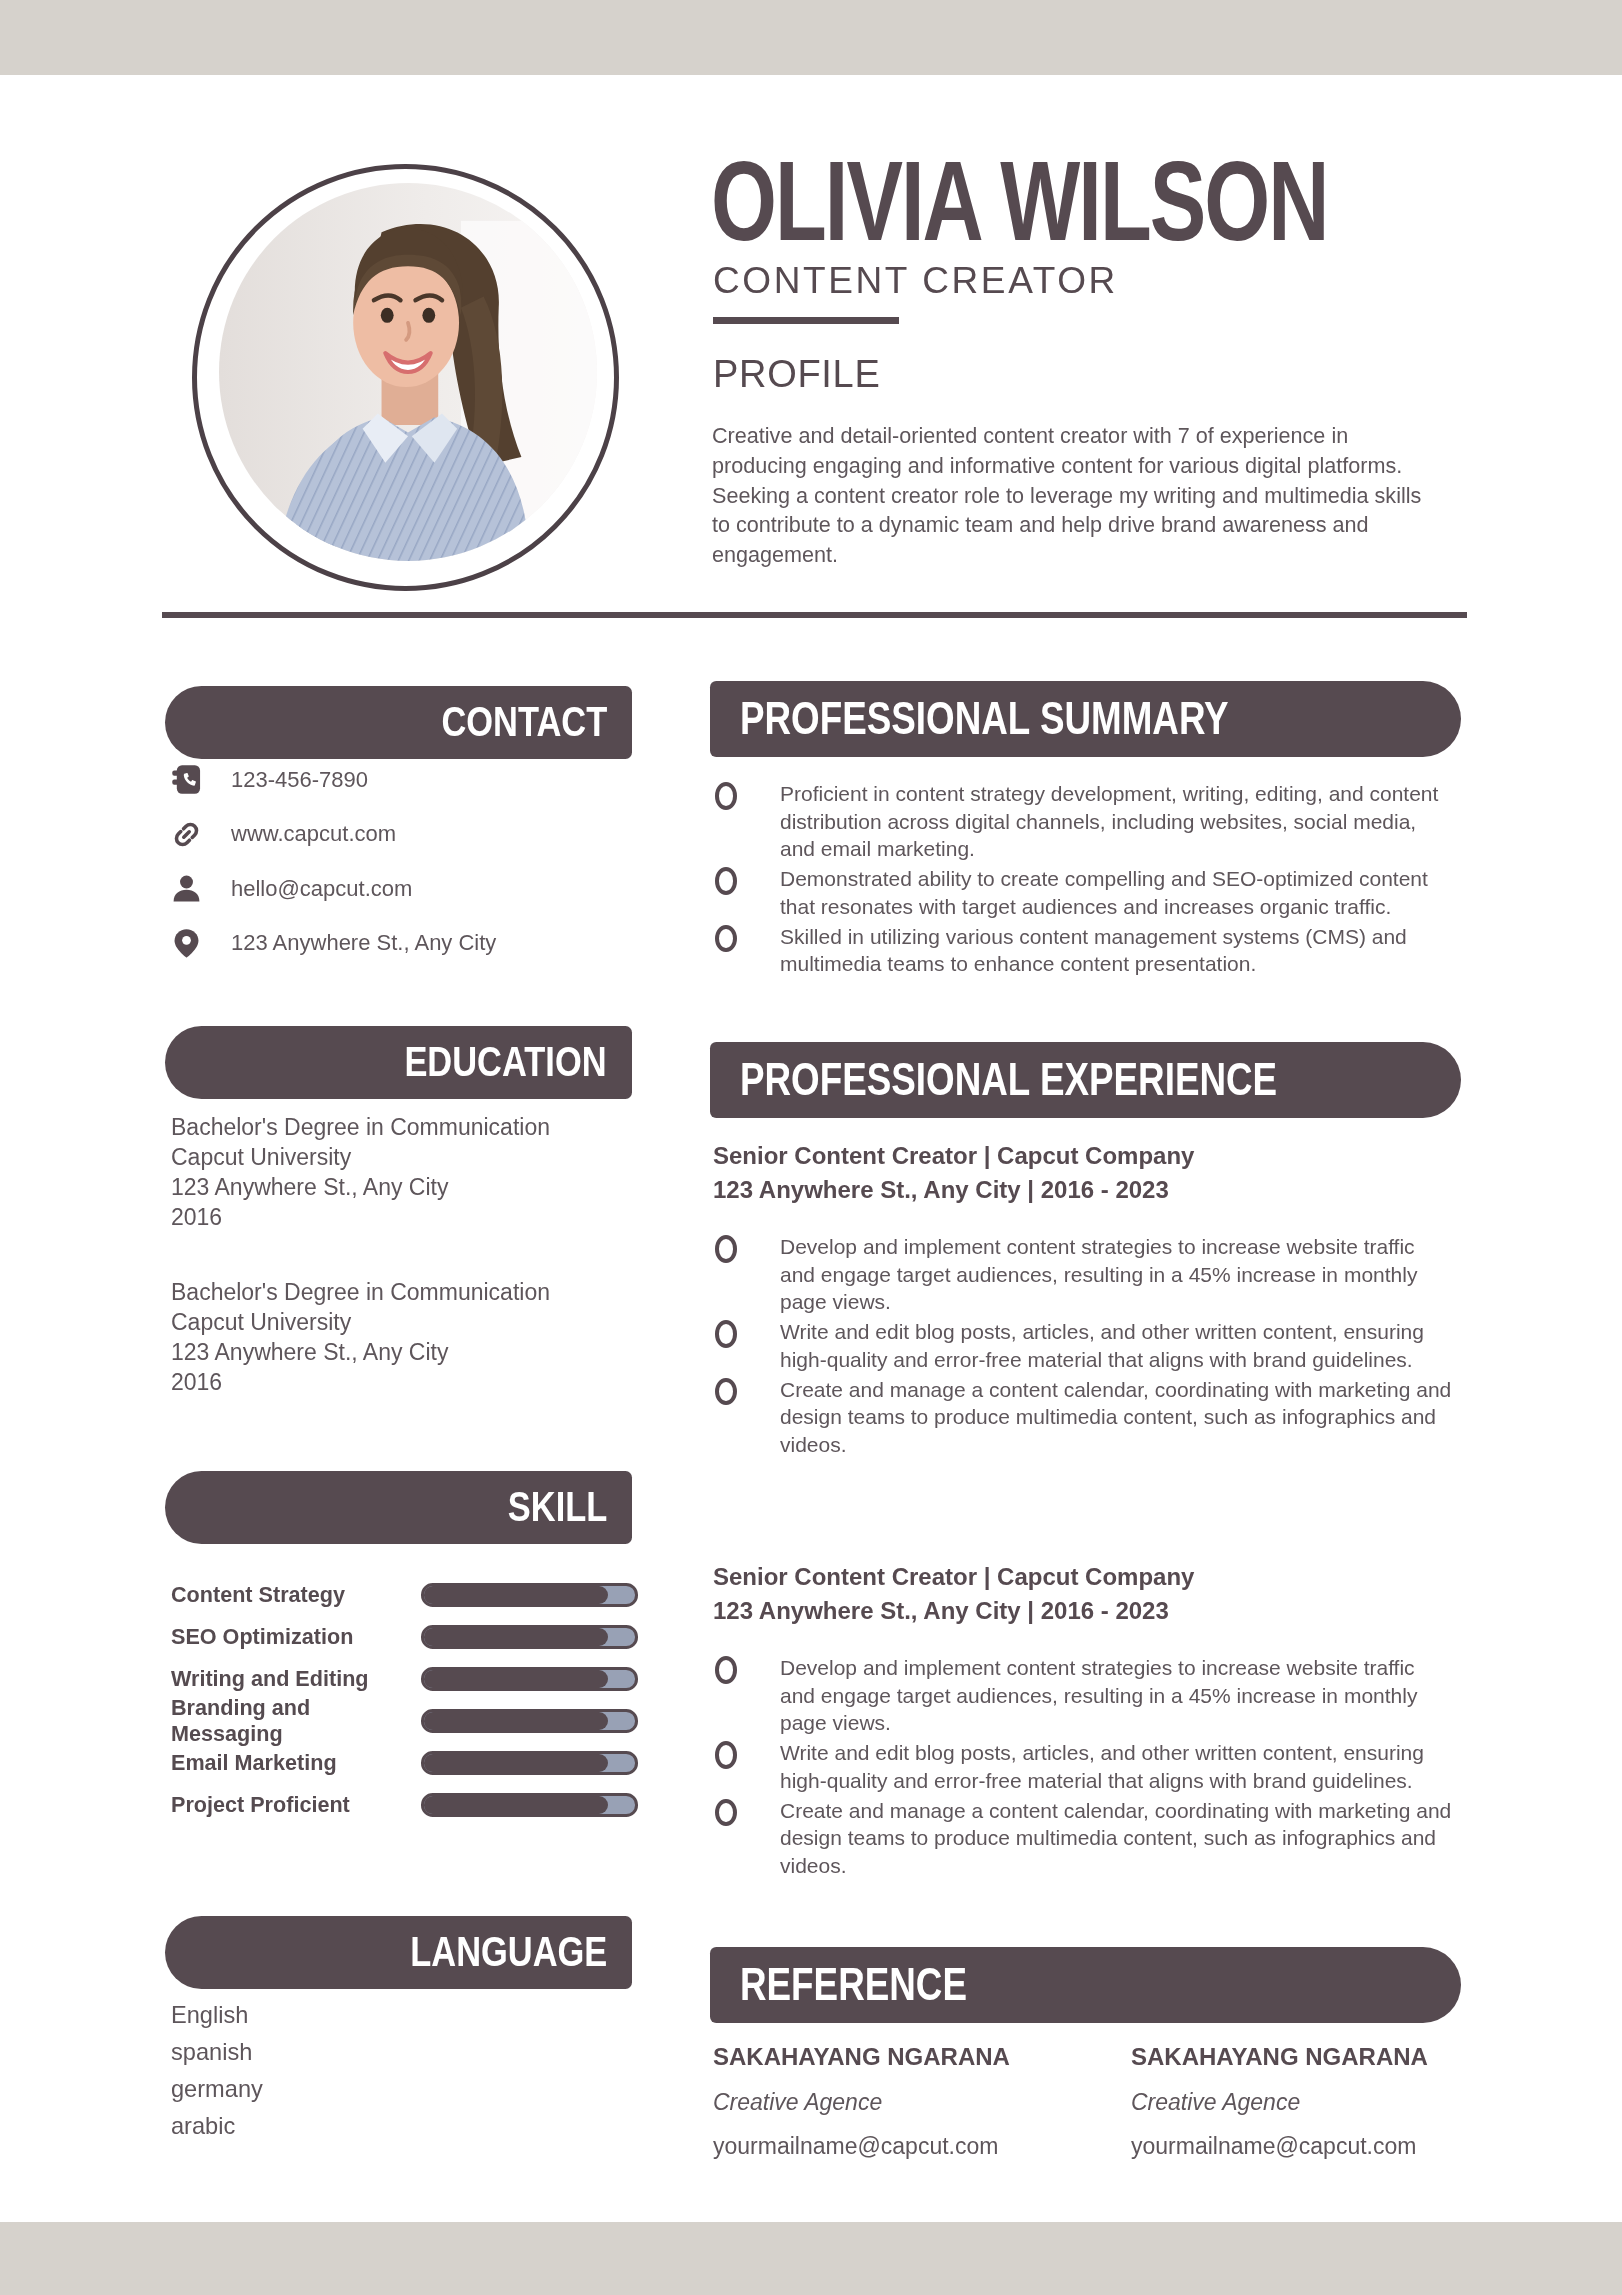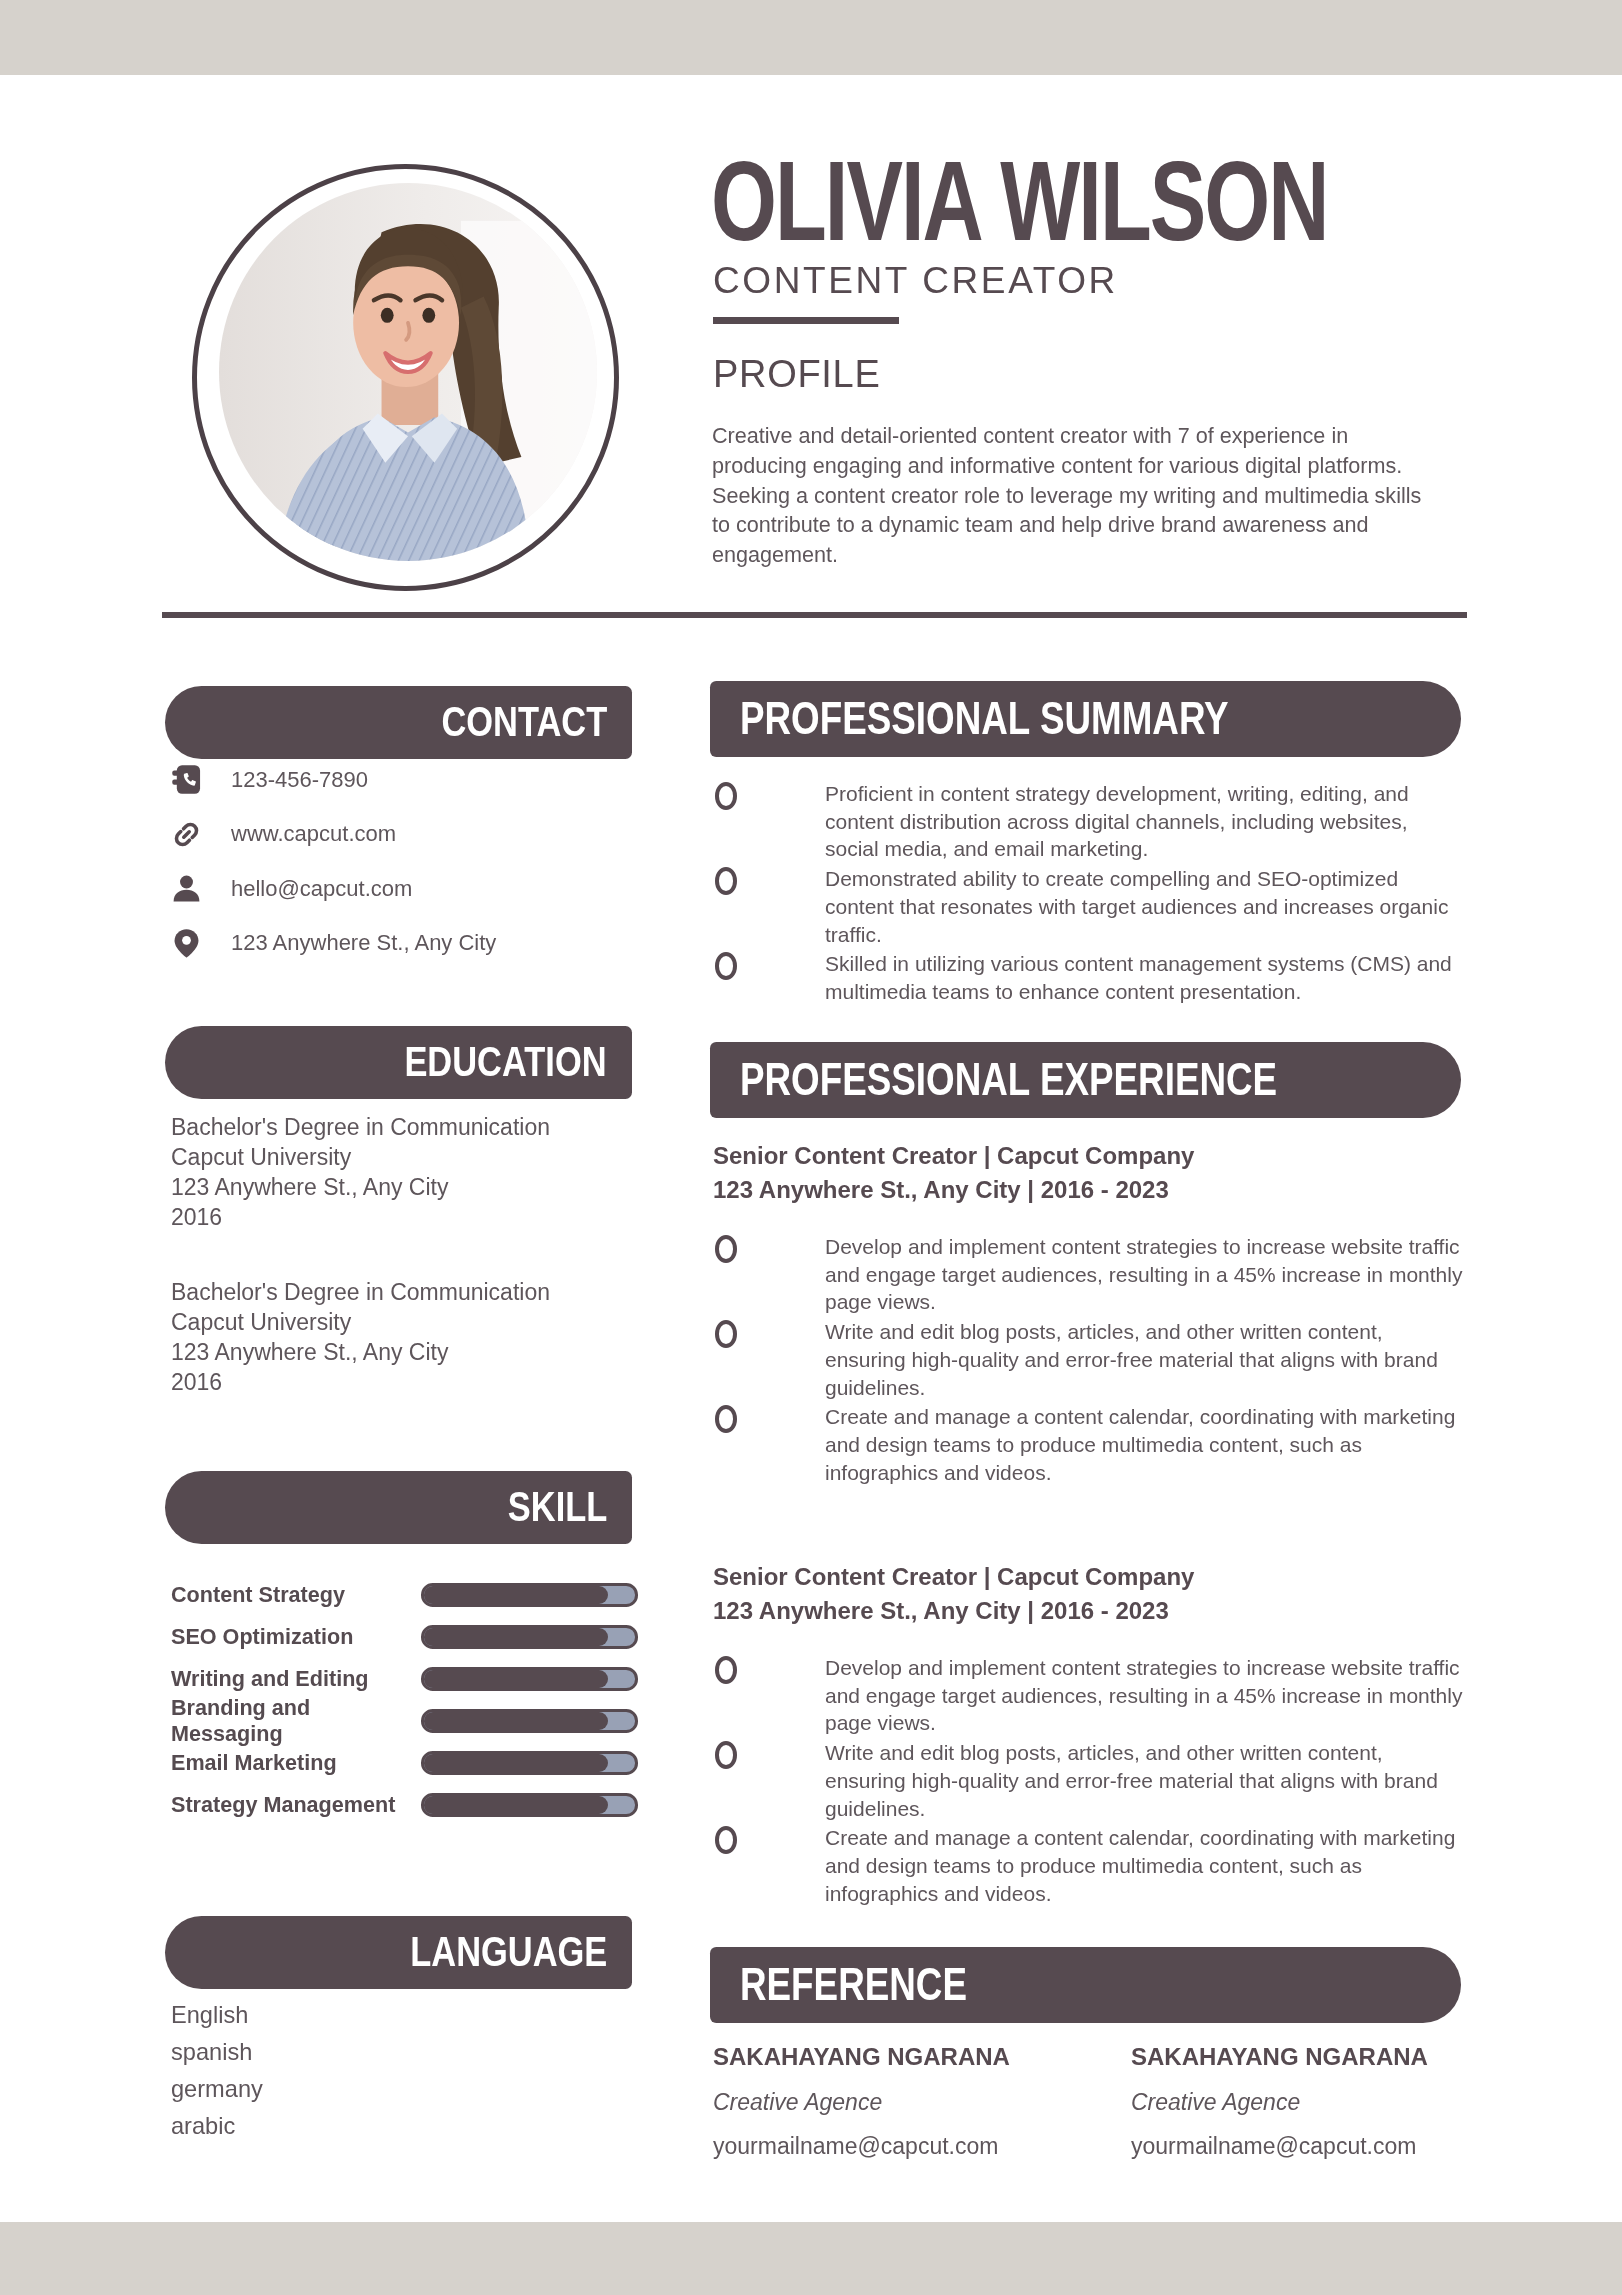--- a/index.html
+++ b/index.html
@@ -71,21 +71,21 @@
   .langs div { font-size:23.6px; line-height:37px; color:#5e565b; }
 
   
   .bullets { position:absolute; left:715px; width:749px; }
   #summary-bullets { top:780px; }
   #job1-bullets { top:1233px; }
   #job2-bullets { top:1654px; }
   .bullet { display:flex; margin-bottom:2px; }
   .bullet-ring { flex:0 0 22px; width:22px; height:27.5px; border:4.6px solid #564a50;
     border-radius:50%; margin-right:43px; margin-top:2px; }
-  .bullet-text { font-size:21px; line-height:1.32; color:#5e565b; max-width:675px;margin-left:45px; }
+  .bullet-text { font-size:21px; line-height:1.32; color:#5e565b; max-width:675px; }
 
   .job-head { position:absolute; left:713px; }
   #job1-head { top:1139px; } #job2-head { top:1560px; }
   .job-head div { font-size:24px; font-weight:700; line-height:34px; color:#564a50; }
 
   .ref-col { position:absolute; top:2043px; }
   #ref-1 { left:713px; } #ref-2 { left:1131px; }
   .ref-name { font-size:24px; font-weight:700; color:#564a50; margin-bottom:18.3px; }
   .ref-company { font-size:23px; font-style:italic; color:#5e565b; margin-bottom:17px; }
   .ref-email { font-size:23px; color:#5e565b; }
@@ -251,21 +251,21 @@
         <span class="skill-fill" style="width: 87%;"></span>
       </span>
   </div>
   <div class="skill-row">
     <span class="skill-label">Email Marketing</span>
     <span class="skill-bar">
         <span class="skill-fill" style="width: 87%;"></span>
       </span>
   </div>
   <div class="skill-row">
-    <span class="skill-label">Strategy Management</span>
+    <span class="skill-label">Project Proficient</span>
     <span class="skill-bar">
         <span class="skill-fill" style="width: 87%;"></span>
       </span>
   </div>
 </div>
 
 <div class="langs">
   <div>English</div>
   <div>spanish</div>
   <div>germany</div>

